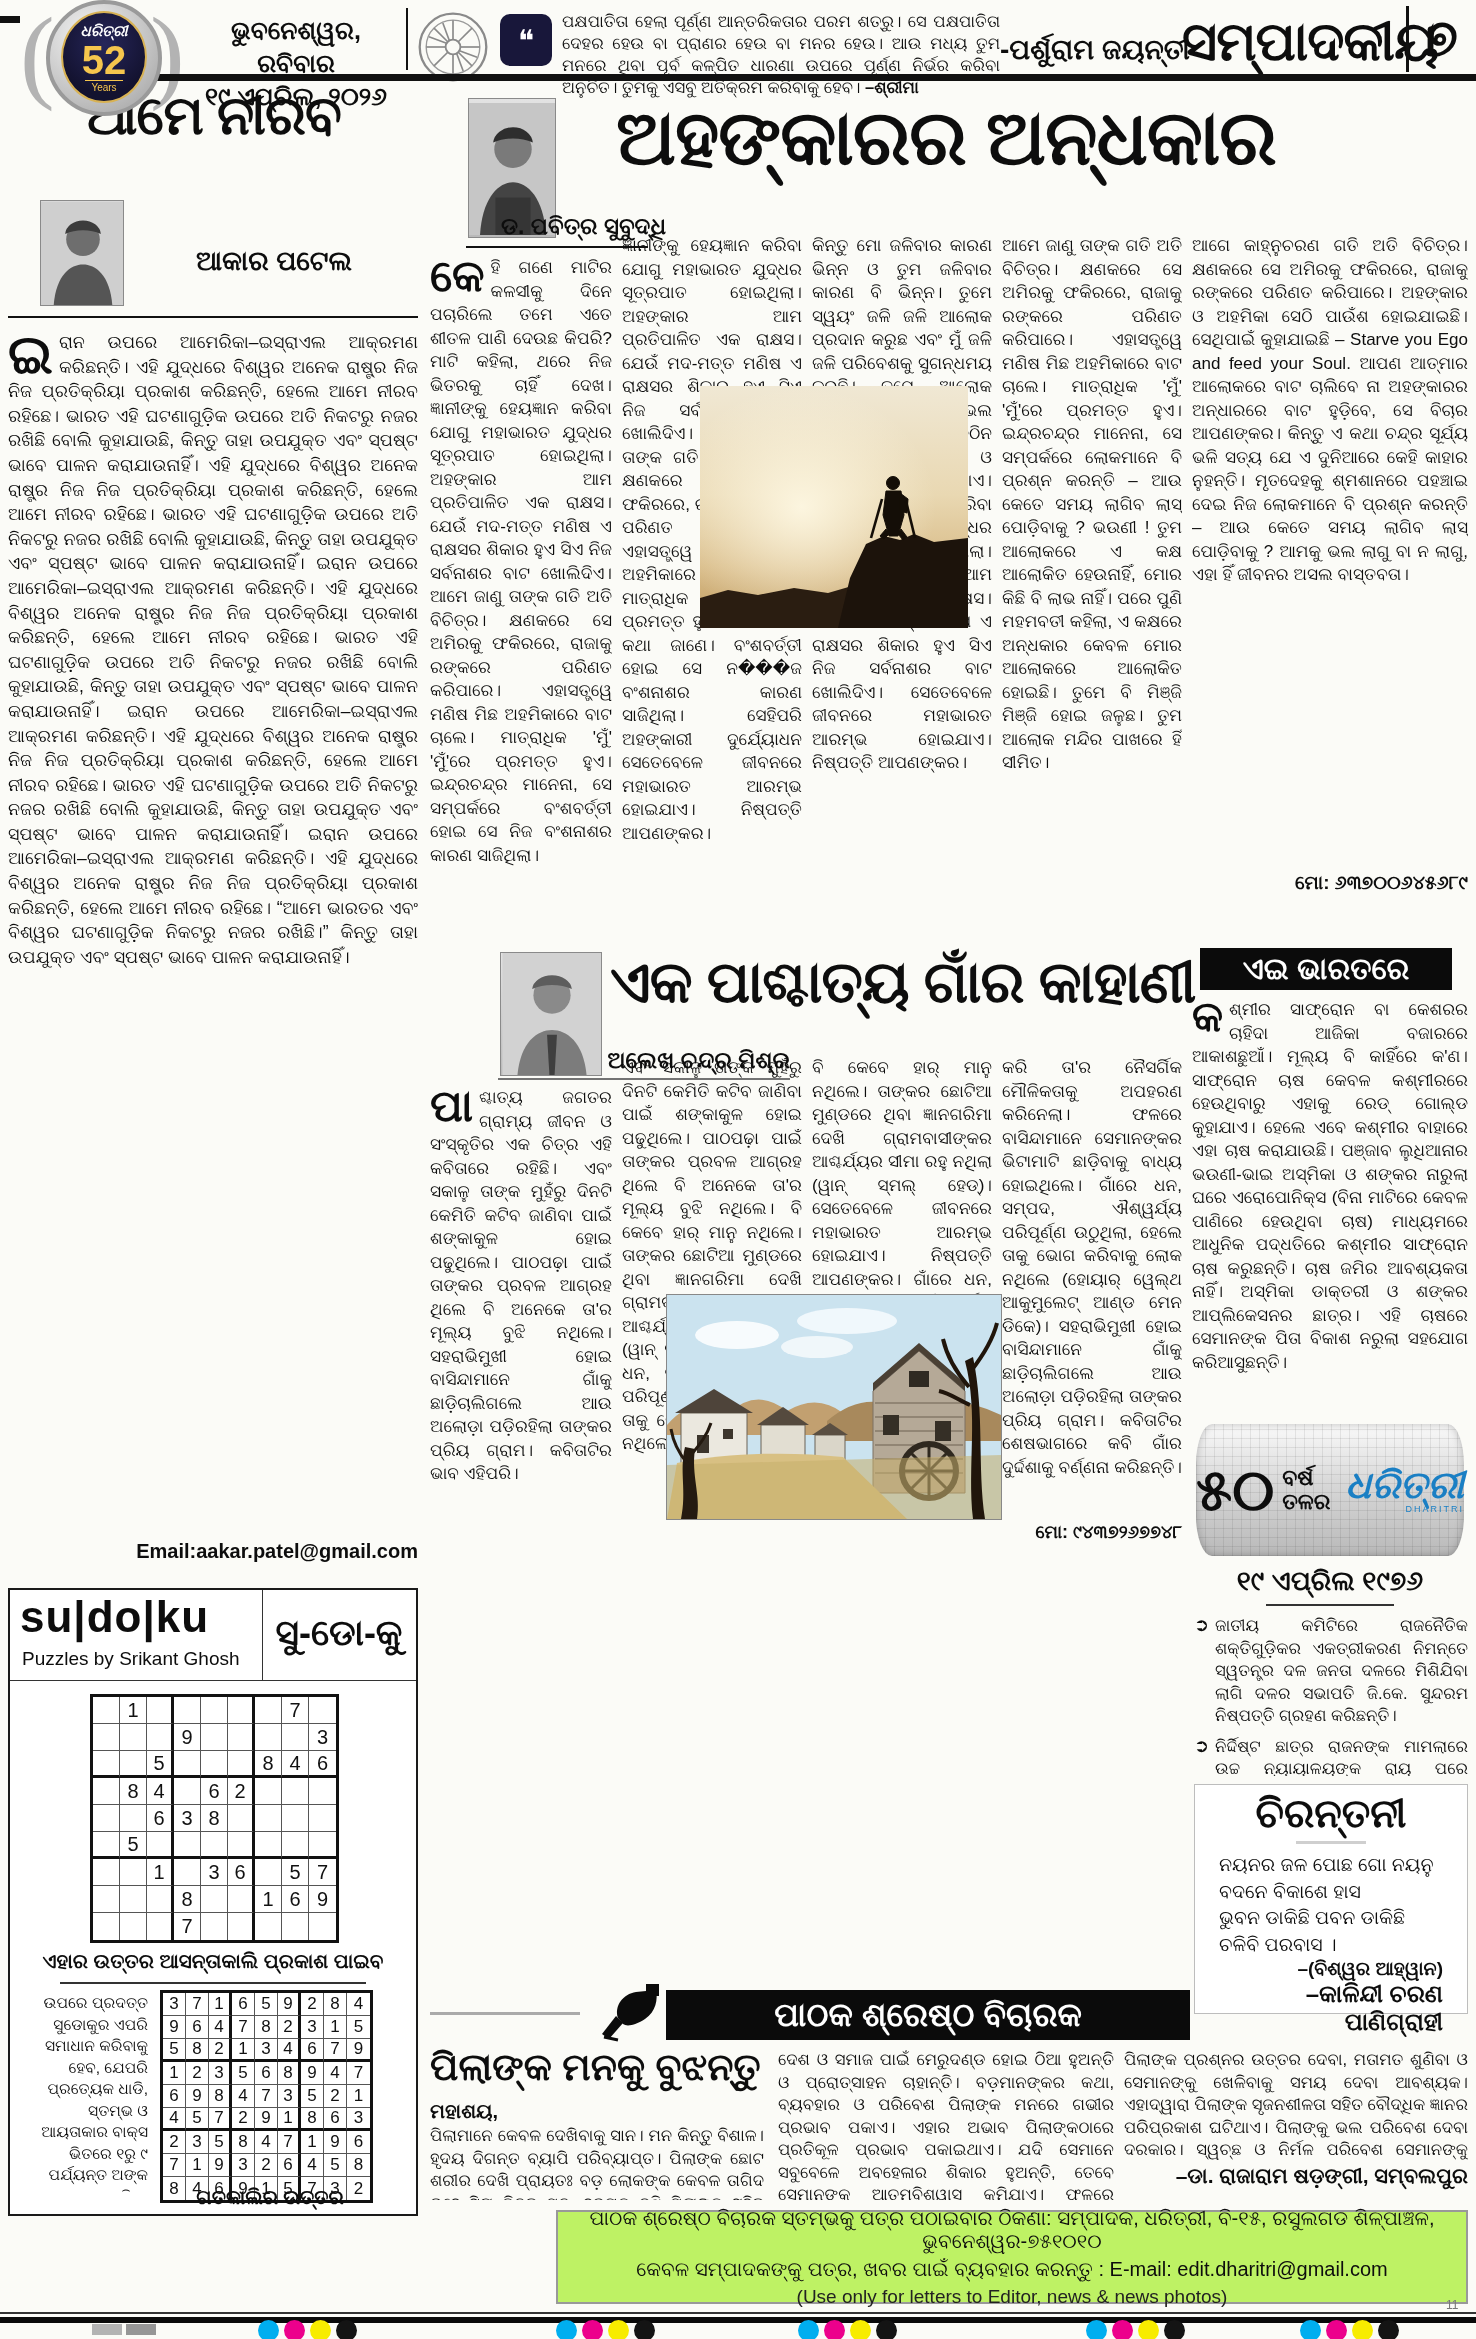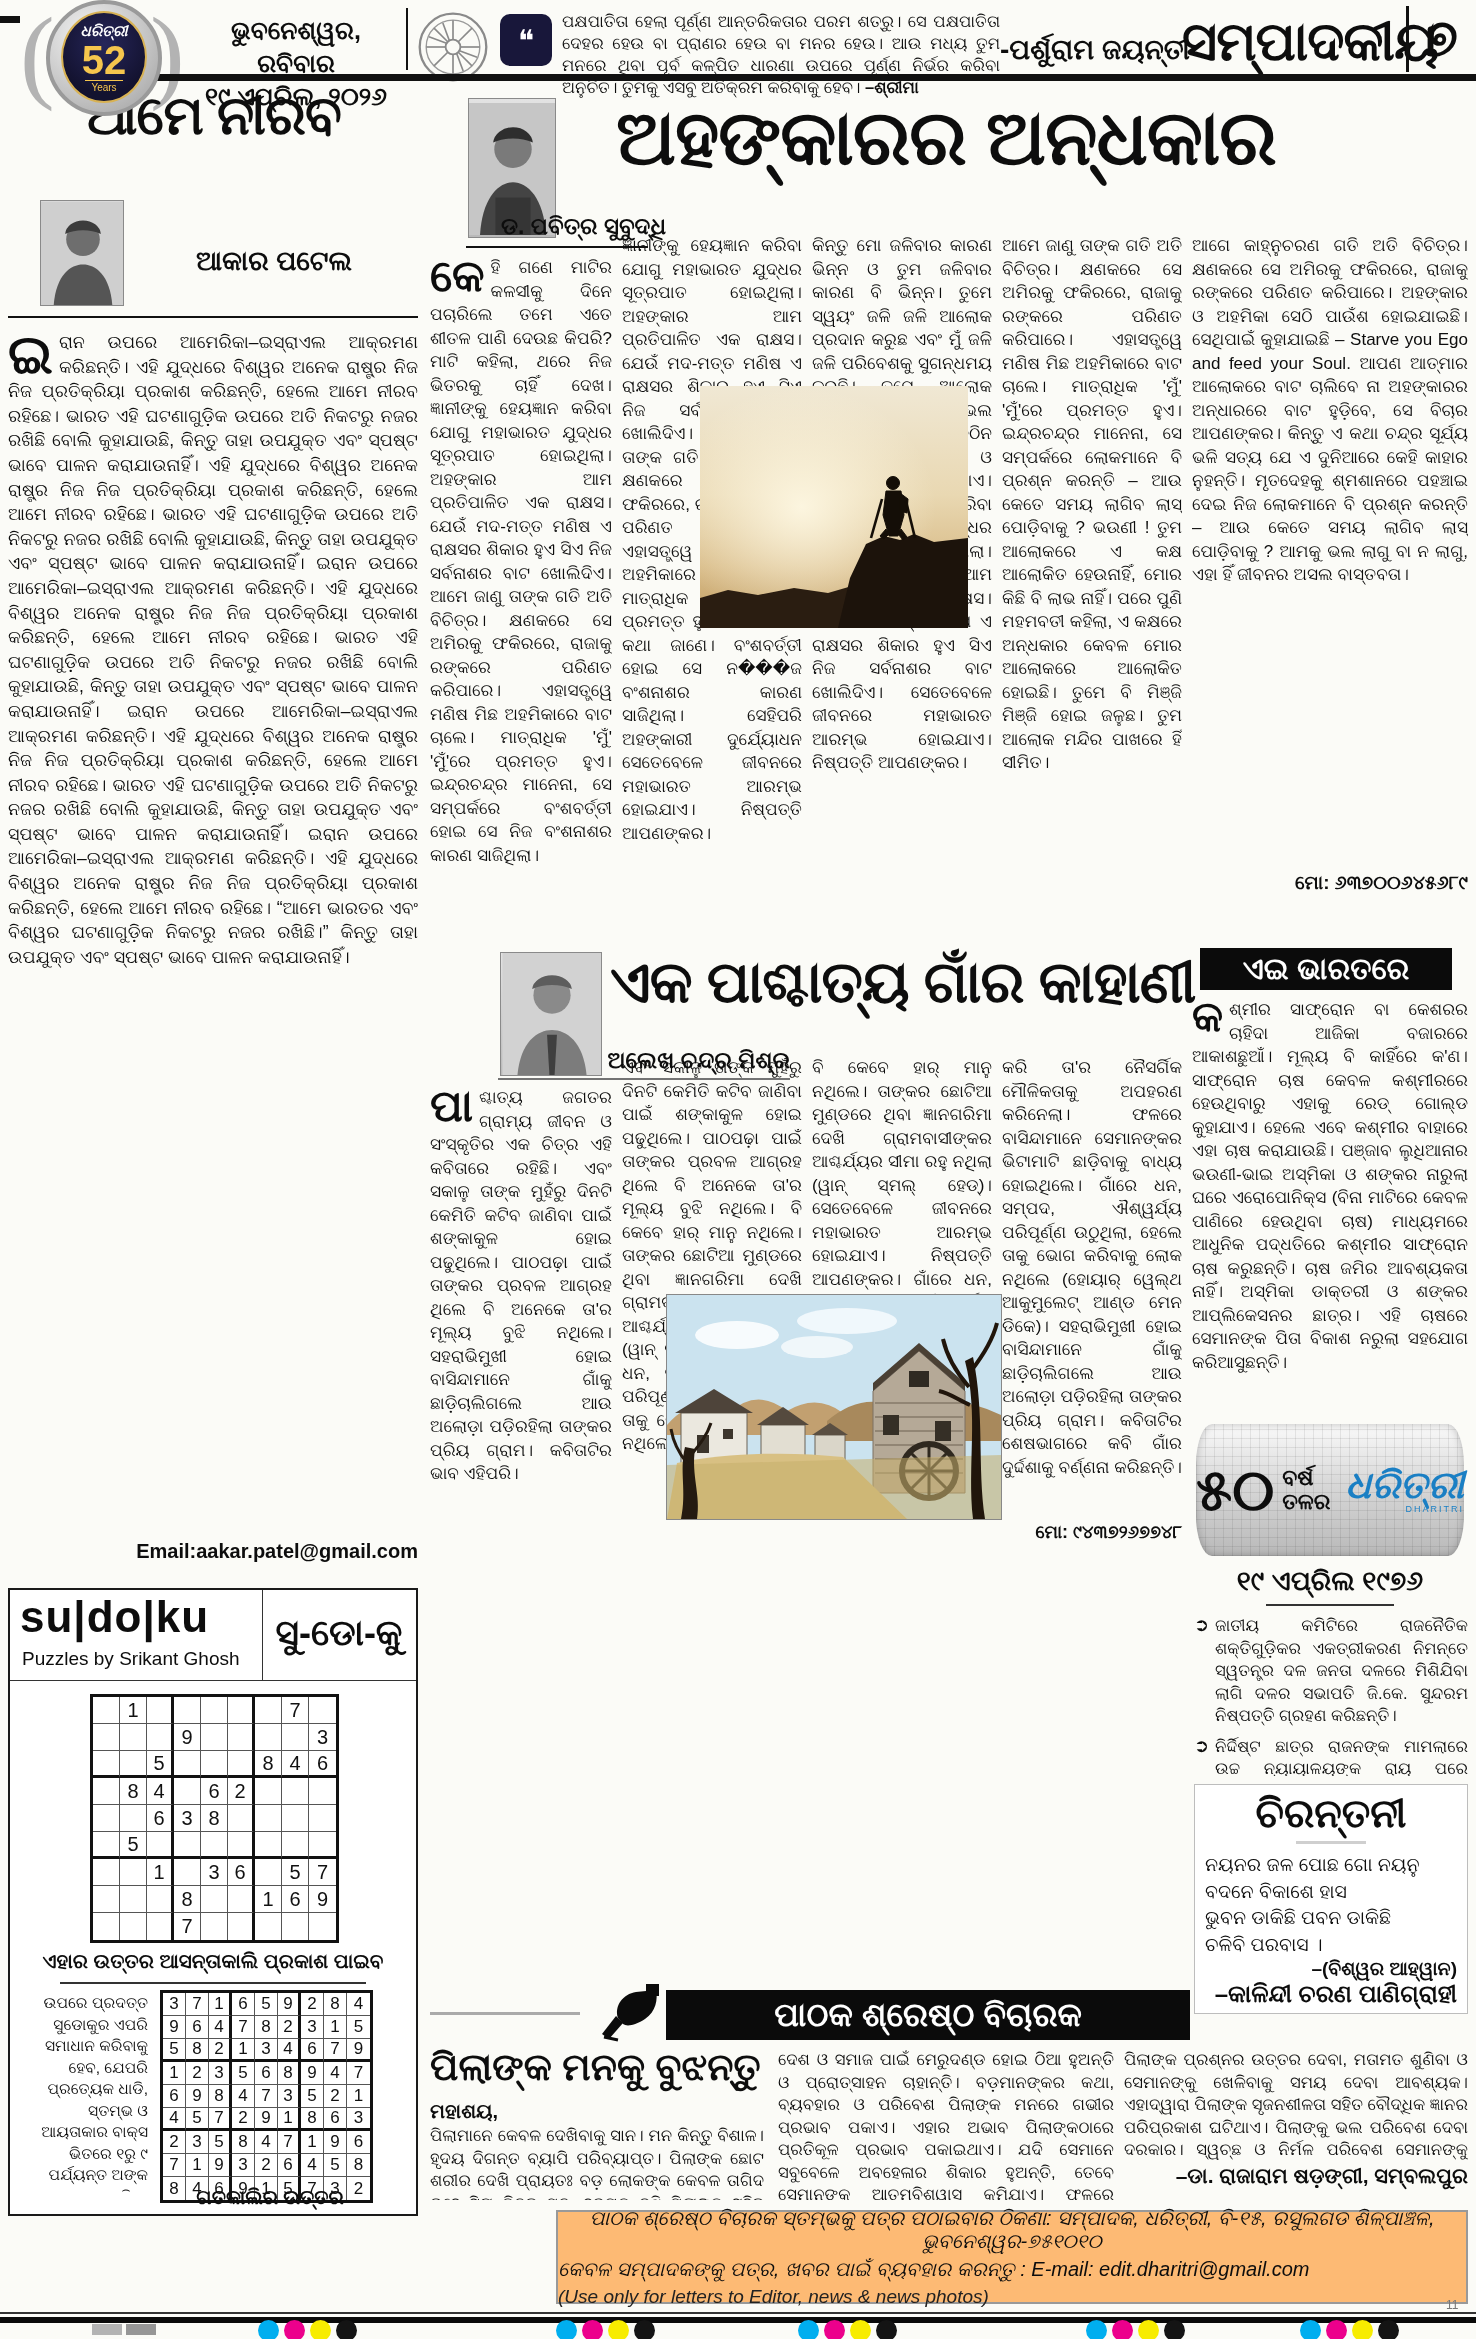--- a/index.html
+++ b/index.html
@@ -39,21 +39,21 @@
   
   .black-banner{background:#0b0b0b;color:#fff;font-weight:bold;display:flex;
      align-items:center;justify-content:center;}
   
   .fifty-plate{border-radius:16px/40px;
      background-image:repeating-linear-gradient(0deg,rgba(0,0,0,.08) 0 1px,transparent 1px 9px),
                       repeating-linear-gradient(90deg,rgba(0,0,0,.08) 0 1px,transparent 1px 9px),
                       linear-gradient(180deg,#fafafa,#d8d8d8 45%,#b9b9b9);
      display:flex;align-items:center;justify-content:center;gap:8px;
      box-shadow:inset 0 0 8px rgba(0,0,0,.25);}
-  .chir-box{border:1px solid #bdbdbd;background:#fff;box-sizing:border-box;padding:6px 10px;}
+  .chir-box{border:1px solid #bdbdbd;background:#fff;box-sizing:border-box;padding:6px 24px;}
   .reg-dots{display:flex;gap:5px;}
   .reg-dot{width:21px;height:21px;border-radius:50%;display:inline-block;}
   .portrait{background:linear-gradient(180deg,#e3e3e3,#b9b9b9);overflow:hidden;border:1px solid #8a8a8a;box-sizing:border-box;}
 </style>
 </head>
 <body>
 
 <div class="page">
 
   <div class="abs rule" style="left:0;top:16px;width:20px;height:7px;"></div>
@@ -489,21 +489,21 @@
   <div class="abs black-banner" style="left:666px;top:1990px;width:524px;height:50px;font-size:33px;">ପାଠକ ଶ୍ରେଷ୍ଠ ବିଚାରକ</div>
 
   <div class="abs bold nowrap" style="left:430px;top:2046px;width:340px;font-size:38px;">ପିଲାଙ୍କ ମନକୁ ବୁଝନ୍ତୁ</div>
   <div class="abs bold" style="left:430px;top:2100px;font-size:20px;">ମହାଶୟ,</div>
 
   <div class="abs just" style="left:430px;top:2124px;width:334px;height:76px;font-size:16.5px;line-height:22.5px;">ପିଲାମାନେ କେବଳ ଦେଖିବାକୁ ସାନ। ମନ କିନ୍ତୁ ବିଶାଳ। ହୃଦୟ ଦିଗନ୍ତ ବ୍ୟାପି ପରିବ୍ୟାପ୍ତ। ପିଲାଙ୍କ ଛୋଟ ଶରୀର ଦେଖି ପ୍ରାୟତଃ ବଡ଼ ଲୋକଙ୍କ କେବଳ ତାଗିଦ ରହେ ସିନା କିନ୍ତୁ ମନ, ହୃଦୟକୁ ବୁଝି ପିଲାଙ୍କ ସହିତ ମେଳ ଖୁଆଇବା କମ ଲୋକଙ୍କ ଭାଗ୍ୟରେ ଥାଏ।</div>
   <div class="abs just" style="left:778px;top:2048px;width:336px;height:152px;font-size:16.5px;line-height:22.5px;">ଦେଶ ଓ ସମାଜ ପାଇଁ ମେରୁଦଣ୍ଡ ହୋଇ ଠିଆ ହୁଅନ୍ତି ଓ ପ୍ରୋତ୍ସାହନ ଚାହାନ୍ତି। ବଡ଼ମାନଙ୍କର କଥା, ବ୍ୟବହାର ଓ ପରିବେଶ ପିଲାଙ୍କ ମନରେ ଗଭୀର ପ୍ରଭାବ ପକାଏ। ଏହାର ଅଭାବ ପିଲାଙ୍କଠାରେ ପ୍ରତିକୂଳ ପ୍ରଭାବ ପକାଇଥାଏ। ଯଦି ସେମାନେ ସବୁବେଳେ ଅବହେଳାର ଶିକାର ହୁଅନ୍ତି, ତେବେ ସେମାନଙ୍କ ଆତ୍ମବିଶ୍ୱାସ କମିଯାଏ। ଫଳରେ ସେମାନେ ଲକ୍ଷ୍ୟ ବିଚ୍ୟୁତ ହୋଇଯାନ୍ତି। ମନ ମଧ୍ୟ ନିର୍ମଳ ହେବା ଆବଶ୍ୟକ। ସକାରାତ୍ମକ ମନୋଭାବ ପୋଷଣ କରିବା ଉଚିତ।</div>
   <div class="abs just" style="left:1124px;top:2048px;width:344px;height:116px;font-size:16.5px;line-height:22.5px;">ପିଲାଙ୍କ ପ୍ରଶ୍ନର ଉତ୍ତର ଦେବା, ମତାମତ ଶୁଣିବା ଓ ସେମାନଙ୍କୁ ଖେଳିବାକୁ ସମୟ ଦେବା ଆବଶ୍ୟକ। ଏହାଦ୍ୱାରା ପିଲାଙ୍କ ସୃଜନଶୀଳତା ସହିତ ବୌଦ୍ଧିକ ଜ୍ଞାନର ପରିପ୍ରକାଶ ଘଟିଥାଏ। ପିଲାଙ୍କୁ ଭଲ ପରିବେଶ ଦେବା ଦରକାର। ସ୍ୱଚ୍ଛ ଓ ନିର୍ମଳ ପରିବେଶ ସେମାନଙ୍କୁ ସୁନ୍ଦର ମଣିଷ ଭାବେ ଗଢ଼ିତୋଲିବାରେ ସହାୟକ ହୋଇଥାଏ। ତେଣୁ ପିଲାଙ୍କ ମନ ସହିତ ଅଭିଭାବକଙ୍କ ଧ୍ୟାନ ଜୀବନ ଜିଇବାର ଏକ ବଡ଼ ଆକର୍ଷଣ ଭାବେ ଧରାଯିବ।</div>
   <div class="abs right bold" style="left:1124px;top:2164px;width:344px;font-size:21px;">–ଡା. ରାଜାରାମ ଷଡ଼ଙ୍ଗୀ, ସମ୍ବଲପୁର</div>
 
-  <div class="abs" style="left:556px;top:2210px;width:912px;height:94px;border:2px solid #999;background:#fdba74;display:flex;flex-direction:column;align-items:flex-start;justify-content:center;gap:5px;box-sizing:border-box;font-style:italic;">
+  <div class="abs" style="left:556px;top:2210px;width:912px;height:94px;border:2px solid #999;background:#bef264;display:flex;flex-direction:column;align-items:center;justify-content:center;gap:5px;box-sizing:border-box;">
     <div class="center" style="font-size:20px;">ପାଠକ ଶ୍ରେଷ୍ଠ ବିଚାରକ ସ୍ତମ୍ଭକୁ ପତ୍ର ପଠାଇବାର ଠିକଣା: ସମ୍ପାଦକ, ଧରିତ୍ରୀ, ବି-୧୫, ରସୁଲଗଡ ଶିଳ୍ପାଞ୍ଚଳ, ଭୁବନେଶ୍ୱର-୭୫୧୦୧୦</div>
     <div class="center" style="font-size:20px;">କେବଳ ସମ୍ପାଦକଙ୍କୁ ପତ୍ର, ଖବର ପାଇଁ ବ୍ୟବହାର କରନ୍ତୁ : E-mail: edit.dharitri@gmail.com</div>
     <div class="center" style="font-size:19px;color:#222;">(Use only for letters to Editor, news &amp; news photos)</div>
   </div>
 
   <div class="abs" style="left:1446px;top:2298px;font-size:12px;color:#777;">11</div>
   <div class="abs" style="left:0;top:2312px;width:1476px;height:2px;background:#333;"></div>
   <div class="abs" style="left:0;top:2317px;width:1476px;height:6px;background:#0a0a0a;"></div>
 
   <div class="abs" style="left:92px;top:2324px;display:flex;gap:4px;">

